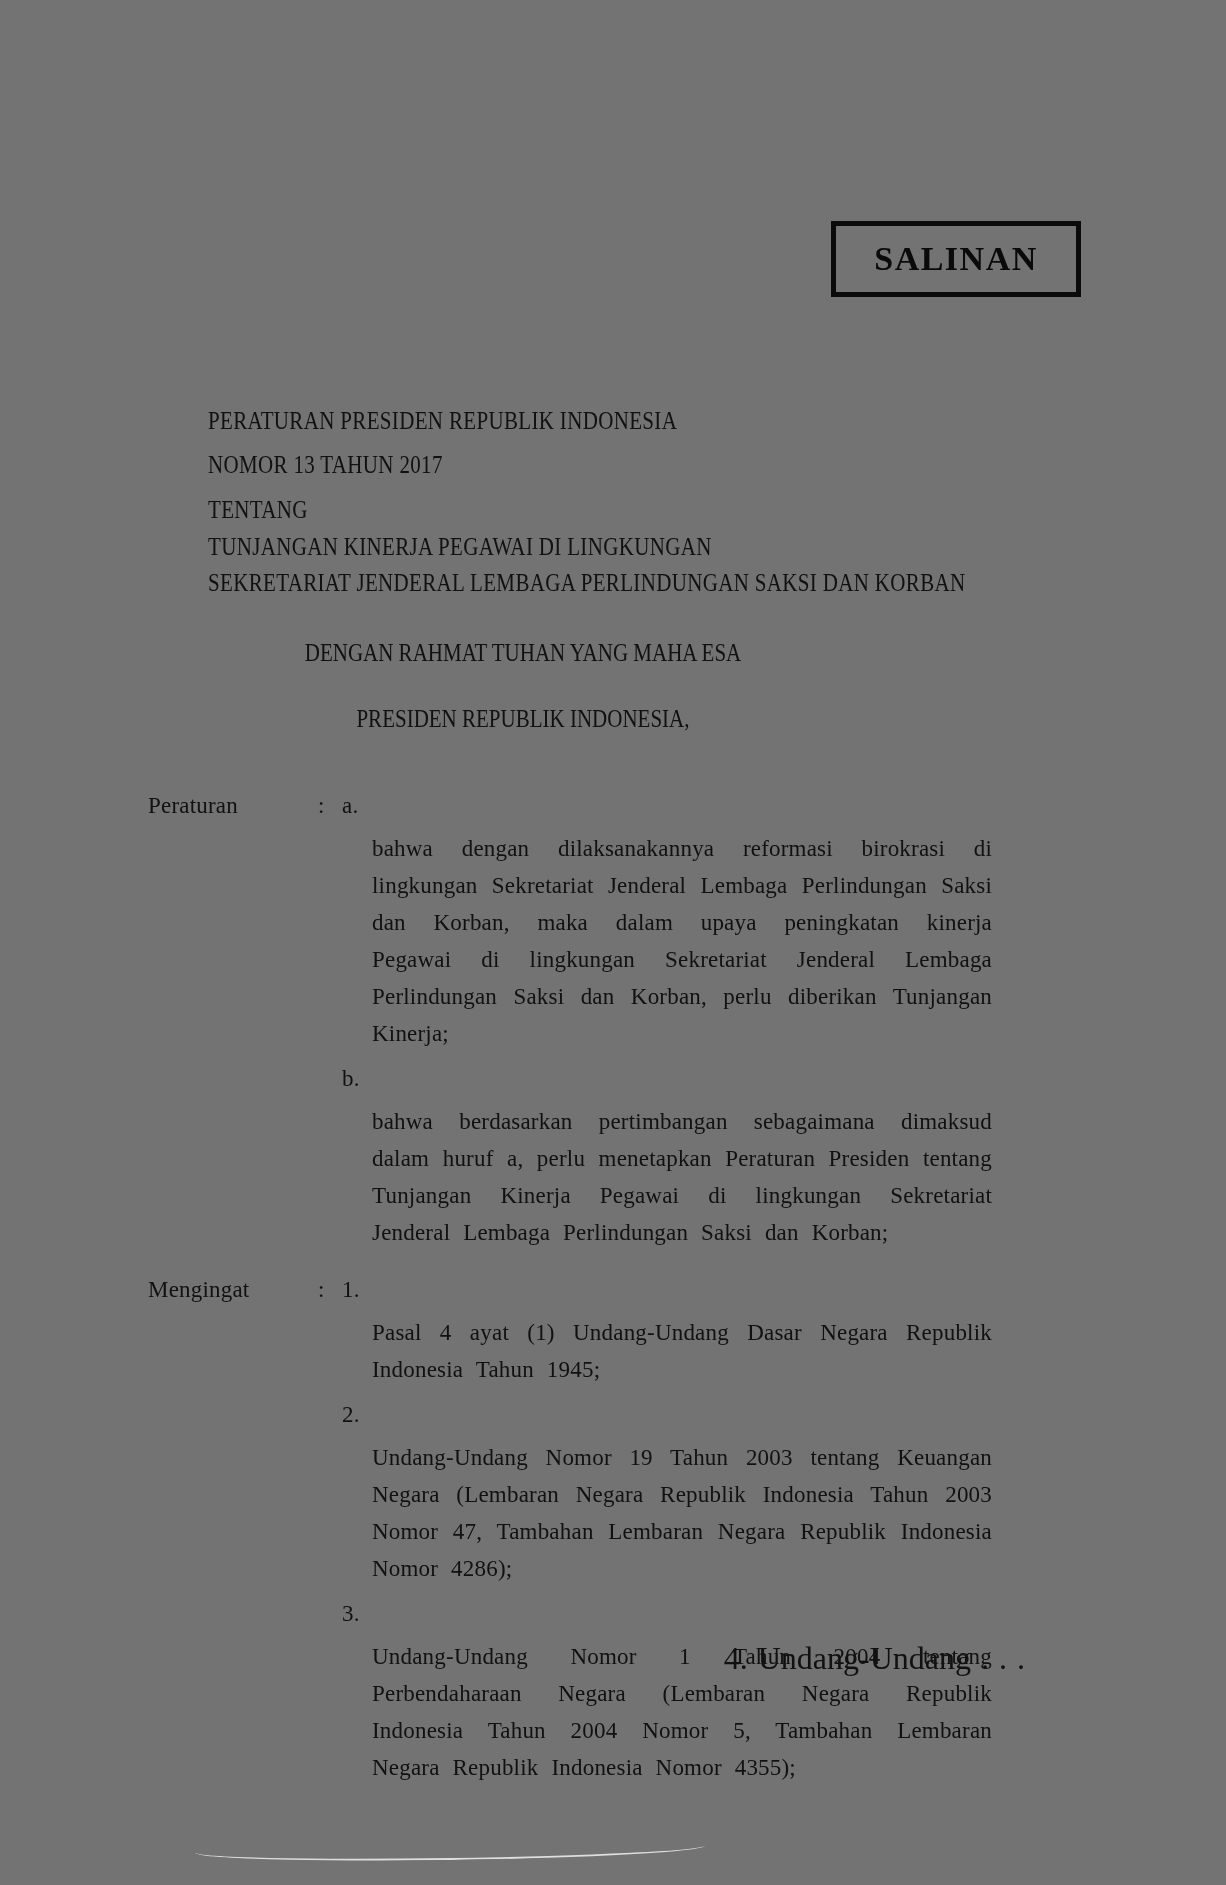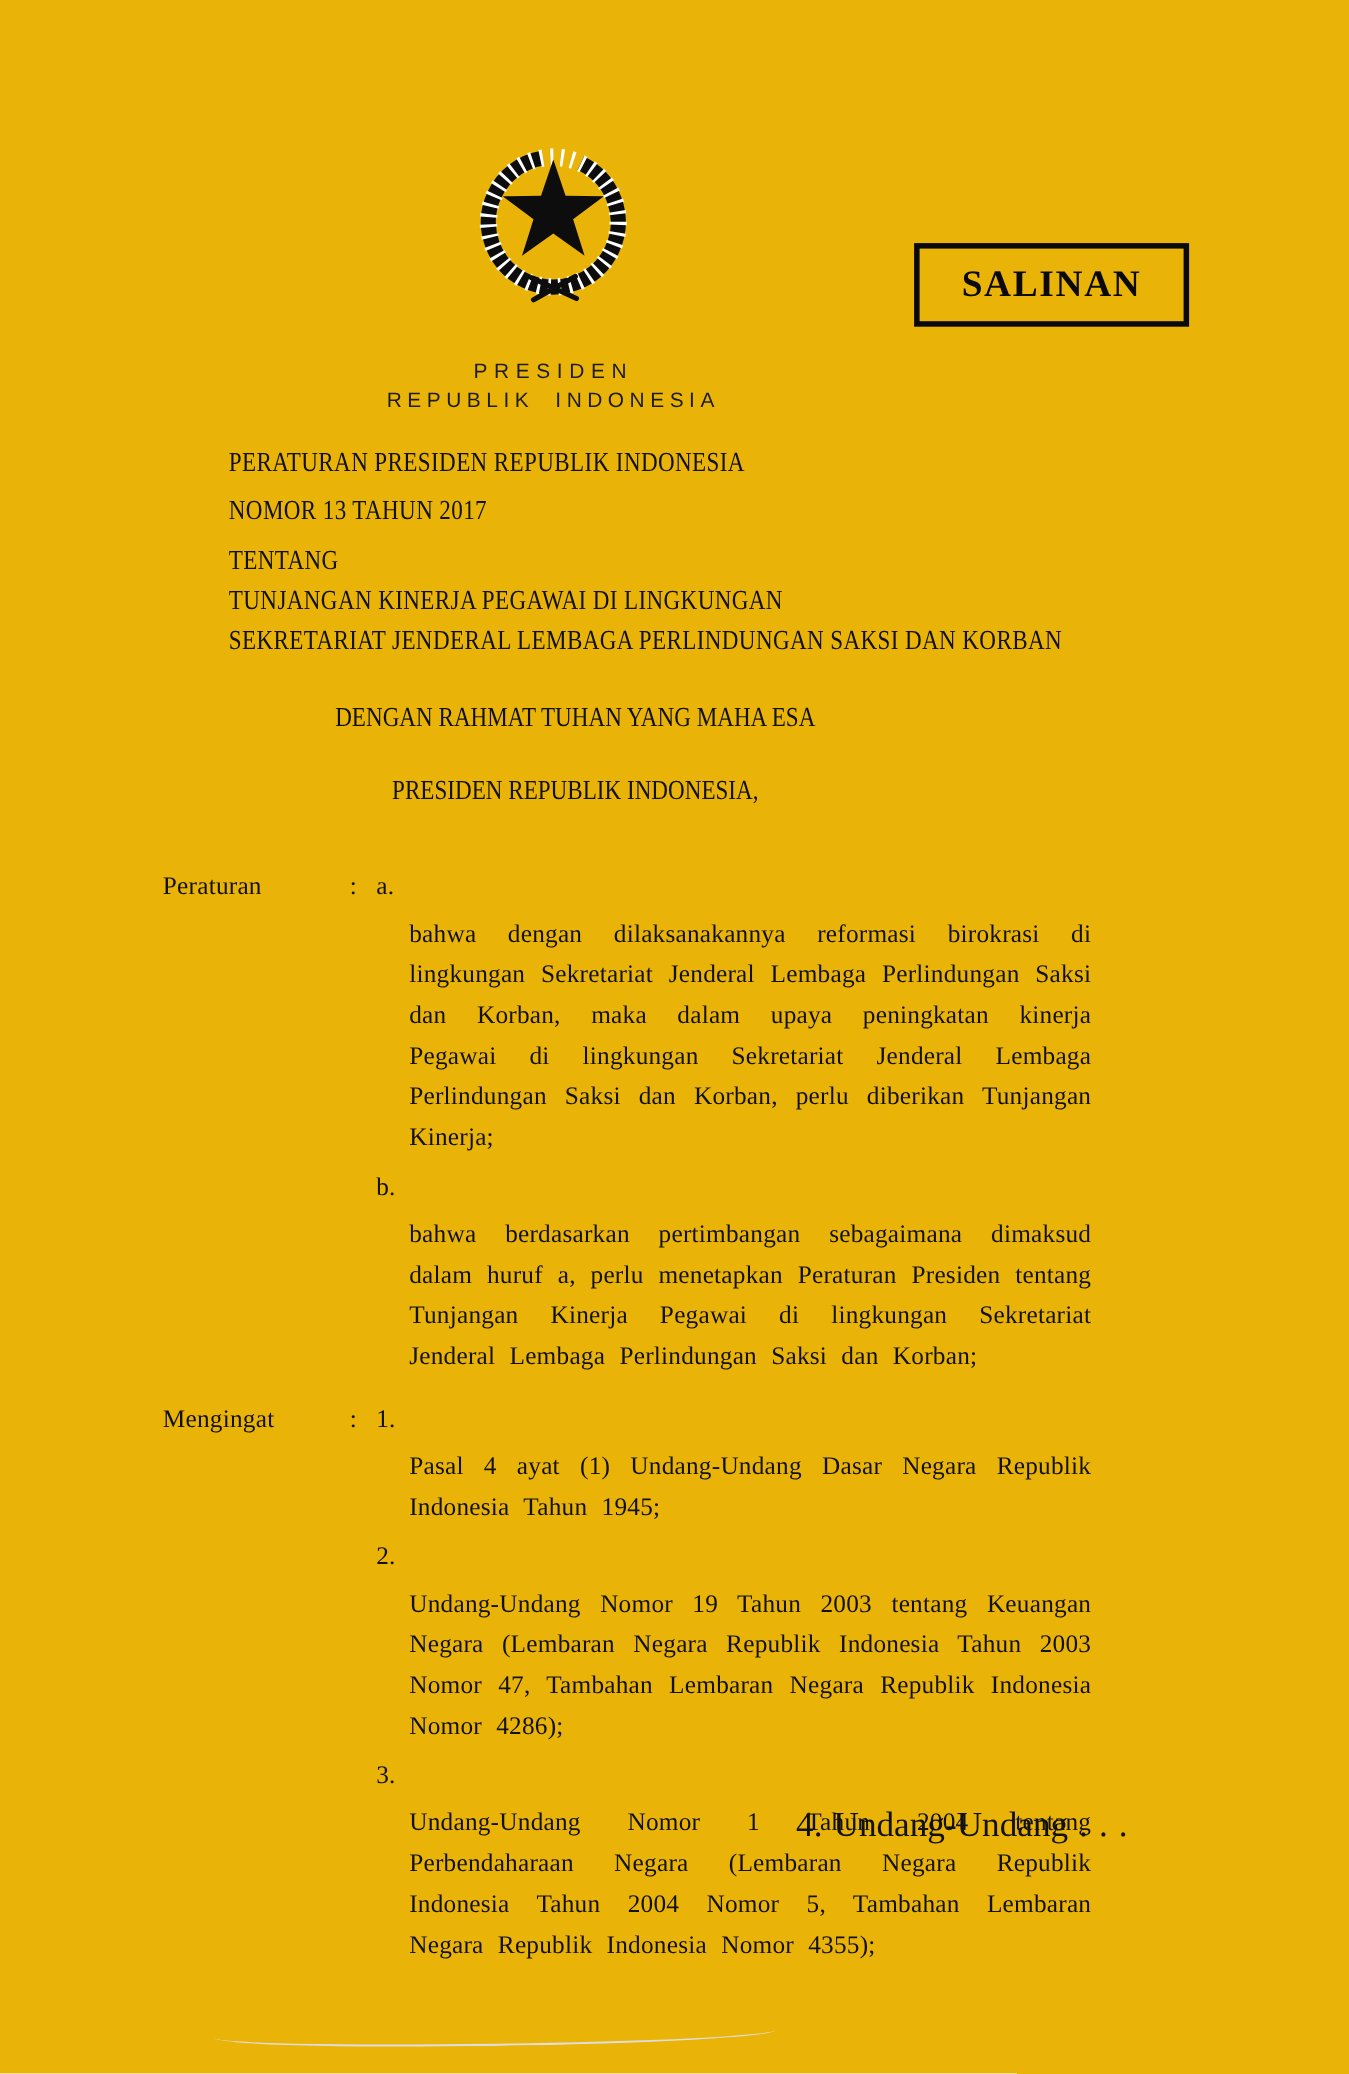--- a/index.html
+++ b/index.html
@@ -1,21 +1,21 @@
 <!DOCTYPE html>
 <html><head>
 <meta charset="utf-8">
 <style>
   * { margin: 0; padding: 0; box-sizing: border-box; }
   html, body { background: #fff; }
   .page {
     position: relative;
     width: 1226px;
     height: 1885px;
-    background: #eab308;
+    background: #737373;
     color: #111;
     font-family: "Liberation Serif", serif;
     overflow: hidden;
   }
 
   
   .stamp {
     position: absolute;
     left: 831px; top: 221px;
     width: 250px; height: 76px;
@@ -128,34 +128,20 @@
     transform: rotate(-0.8deg);
   }
 </style>
 </head>
 <body>
 
 <div class="page">
 
   <div class="stamp">SALINAN</div>
 
-  <div class="masthead">
-    <svg class="seal" width="158" height="158" viewBox="0 0 150 150" aria-hidden="true">
-
-      <circle cx="75" cy="72" r="56" fill="none" stroke="#0d0d0d" stroke-width="13" stroke-dasharray="318 34" pathLength="352" transform="rotate(295 75 72)"></circle>
-
-      <circle cx="75" cy="72" r="56" fill="none" stroke="#ffffff" stroke-width="15" stroke-dasharray="2.5 6.5"></circle>
-
-      <path d="M58 139 L94 119 M56 120 L95 138" stroke="#0d0d0d" stroke-width="4.5" stroke-linecap="round" fill="none"></path>
-
-      <polygon points="75,18 85.6,49.4 118.7,49.8 92.1,69.6 102,101.2 75,82 48,101.2 57.9,69.6 31.3,49.8 64.4,49.4" fill="#0d0d0d"></polygon>
-    </svg>
-    <div class="mh1">PRESIDEN</div>
-    <div class="mh2">REPUBLIK INDONESIA</div>
-  </div>
 
   <div class="titleblock">
     <div class="tline t1">PERATURAN PRESIDEN REPUBLIK INDONESIA</div>
     <div class="tline t2">NOMOR 13  TAHUN  2017</div>
     <div class="tline t3">TENTANG</div>
     <div class="tline t4">TUNJANGAN KINERJA PEGAWAI DI LINGKUNGAN</div>
     <div class="tline t5">SEKRETARIAT JENDERAL LEMBAGA PERLINDUNGAN SAKSI DAN KORBAN</div>
   </div>
 
   <div class="invocation">DENGAN RAHMAT TUHAN YANG MAHA ESA</div>

